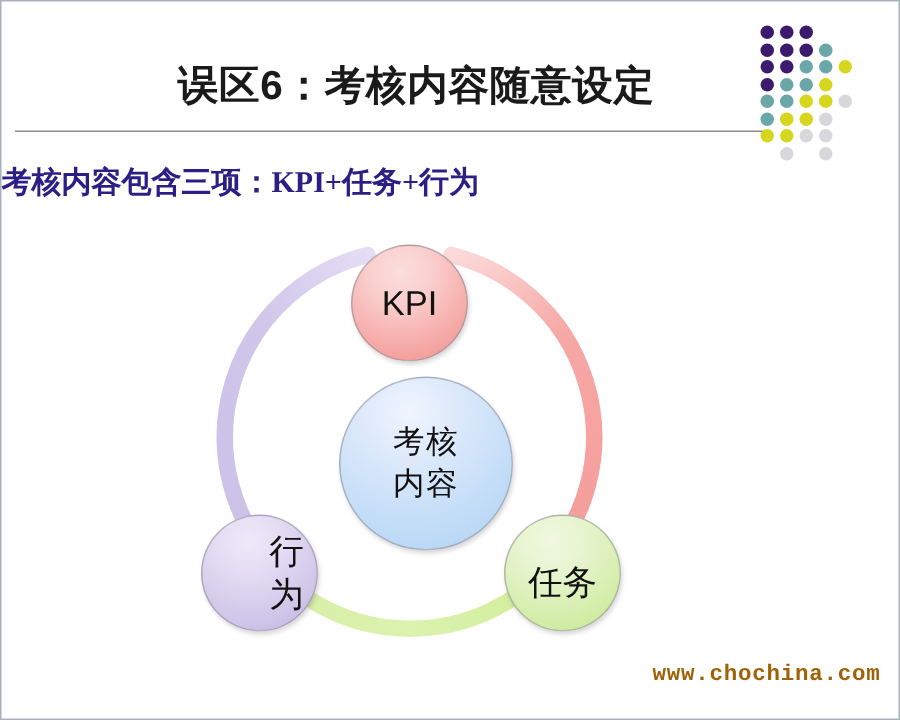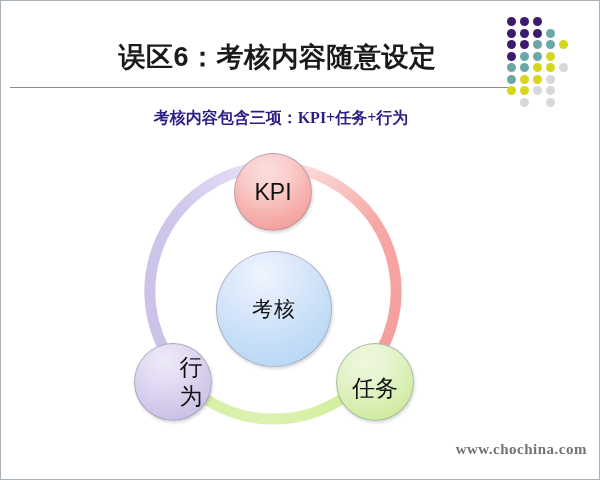--- a/index.html
+++ b/index.html
@@ -44,23 +44,22 @@
     width: 502px;
     height: 1px;
     background: #8c8c8c;
   }
 
   #slide-subtitle {
     position: absolute;
     left: 0;
     top: 107px;
     width: 560px;
-    text-align: center;
     font-family: "Liberation Serif", serif;
-    font-size: 16px;
+    font-size: 20px;
     font-weight: 700;
     color: #2b1f86;
     white-space: nowrap;
   }
 
   
   #logo-dots {
     position: absolute;
     left: 506px;
     top: 16px;
@@ -105,21 +104,21 @@
 
   .node-label {
     font-family: "Liberation Sans", sans-serif;
     color: #111111;
     line-height: 1.25;
   }
 
   
   #node-kpi {
     left: 113px;
-    top: 2px;
+    top: 12px;
     width: 78px;
     height: 78px;
     background: radial-gradient(circle at 42% 22%,
                 #fbdedd 0%, #f9cfcd 28%, #f5a9a6 70%, #ef8f8d 100%);
   }
   #node-kpi .node-label { font-size: 23px; font-weight: 500; }
 
   
   #node-behavior {
     left: 13px;
@@ -137,43 +136,43 @@
     top: 192px;
     width: 78px;
     height: 78px;
     background: radial-gradient(circle at 40% 22%,
                 #f0f8e0 0%, #e6f4cf 30%, #d3eda8 72%, #c6e691 100%);
   }
   #node-task .node-label { font-size: 23px; font-weight: 500; margin-top: 12px; }
 
   
   #node-center {
-    left: 95px;
+    left: 105px;
     top: 100px;
     width: 116px;
     height: 116px;
     background: radial-gradient(circle at 40% 20%,
                 #eef5fd 0%, #dfeafb 25%, #c3ddf7 65%, #b0d1f3 100%);
   }
   #node-center .node-label {
     font-size: 21px;
     font-weight: 500;
     letter-spacing: 1px;
   }
   #node-center .node-label div { margin: 2px 0; }
 
   
   #watermark {
     position: absolute;
     right: 12px;
     top: 440px;
-    font-family: Liberation Serif, serif;
+    font-family: Liberation Mono, monospace;
     font-size: 15px;
     font-weight: 700;
-    color: #737373;
+    color: #a16207;
     letter-spacing: 0.5px;
     white-space: nowrap;
   }
 </style>
 </head>
 <body>
 
 <div id="slide">
 
   <div id="slide-title">误区6：考核内容随意设定</div>
@@ -252,20 +251,21 @@
       <span class="node-label">任务</span>
     </div>
 
     <div class="node" id="node-behavior">
       <span class="node-label">行为</span>
     </div>
 
     <div class="node" id="node-center">
       <span class="node-label">
         <div>考核</div>
+        <div>内容</div>
       </span>
     </div>
 
   </div>
 
   <div id="watermark">www.chochina.com</div>
 
 </div>
 
 </body></html>

